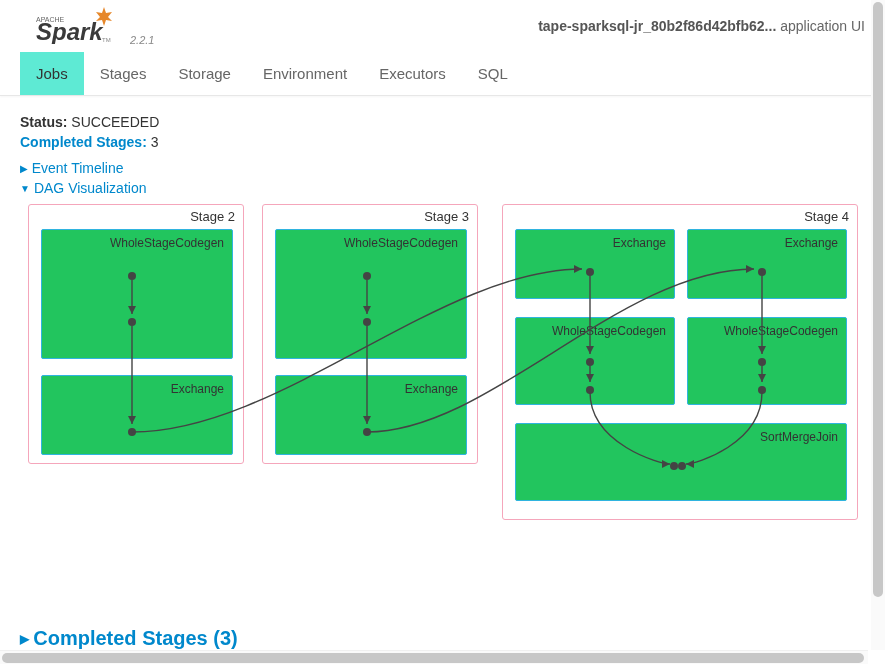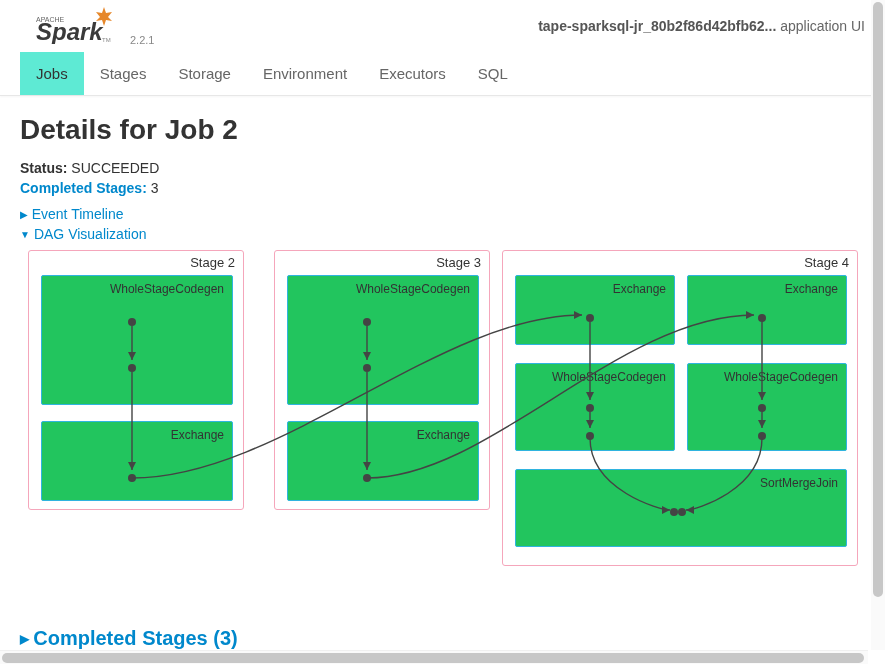--- a/index.html
+++ b/index.html
@@ -16,21 +16,21 @@
   .navbar {
     height: 52px;
     background: #fff;
     display: flex;
     align-items: center;
     padding: 0 20px 0 36px;
     gap: 47px;
   }
   .logo-area { display: flex; align-items: baseline; }
   .logo-svg { margin-right: 6px; }
-  .version { font-size: 11px; color: #888; }
+  .version { font-size: 11px; color: #888; font-style: italic; }
   .app-title { margin-left: auto; font-size: 14px; color: #666; }
   .app-title b { color: #555; font-weight: 700; }
   .tabs {
     height: 44px;
     background: #fff;
     border-bottom: 1px solid #e7e7e7;
     display: flex;
     padding-left: 20px;
     box-shadow: 0 1px 2px rgba(0,0,0,0.04);
   }
@@ -177,21 +177,20 @@
 <div class="tabs">
   <div class="tab active">Jobs</div>
   <div class="tab">Stages</div>
   <div class="tab">Storage</div>
   <div class="tab">Environment</div>
   <div class="tab">Executors</div>
   <div class="tab">SQL</div>
 </div>
 
 <div class="content">
-  <h1 class="page-title">Details for Job 2</h1>
 
   <div class="status-line">
     <b>Status:</b>
     <span>SUCCEEDED</span>
   </div>
 
   <div class="link-line">
     <a>Completed Stages:</a>
     <span class="count">3</span>
   </div>
@@ -210,21 +209,21 @@
     <div class="stage-box" style="left:8px; top:0; width:216px; height:260px;padding-left:12px;">
       <div class="stage-label">Stage 2</div>
       <div class="node-box" style="left:12px; top:24px; width:192px; height:130px;">
         <span>WholeStageCodegen</span>
       </div>
       <div class="node-box" style="left:12px; top:170px; width:192px; height:80px;">
         <span>Exchange</span>
       </div>
     </div>
 
-    <div class="stage-box" style="left:254px; top:0; width:216px; height:260px;">
+    <div class="stage-box" style="left:242px; top:0; width:216px; height:260px;">
       <div class="stage-label">Stage 3</div>
       <div class="node-box" style="left:12px; top:24px; width:192px; height:130px;">
         <span>WholeStageCodegen</span>
       </div>
       <div class="node-box" style="left:12px; top:170px; width:192px; height:80px;">
         <span>Exchange</span>
       </div>
     </div>
 
     <div class="stage-box" style="left:482px; top:0; width:356px; height:316px;">

